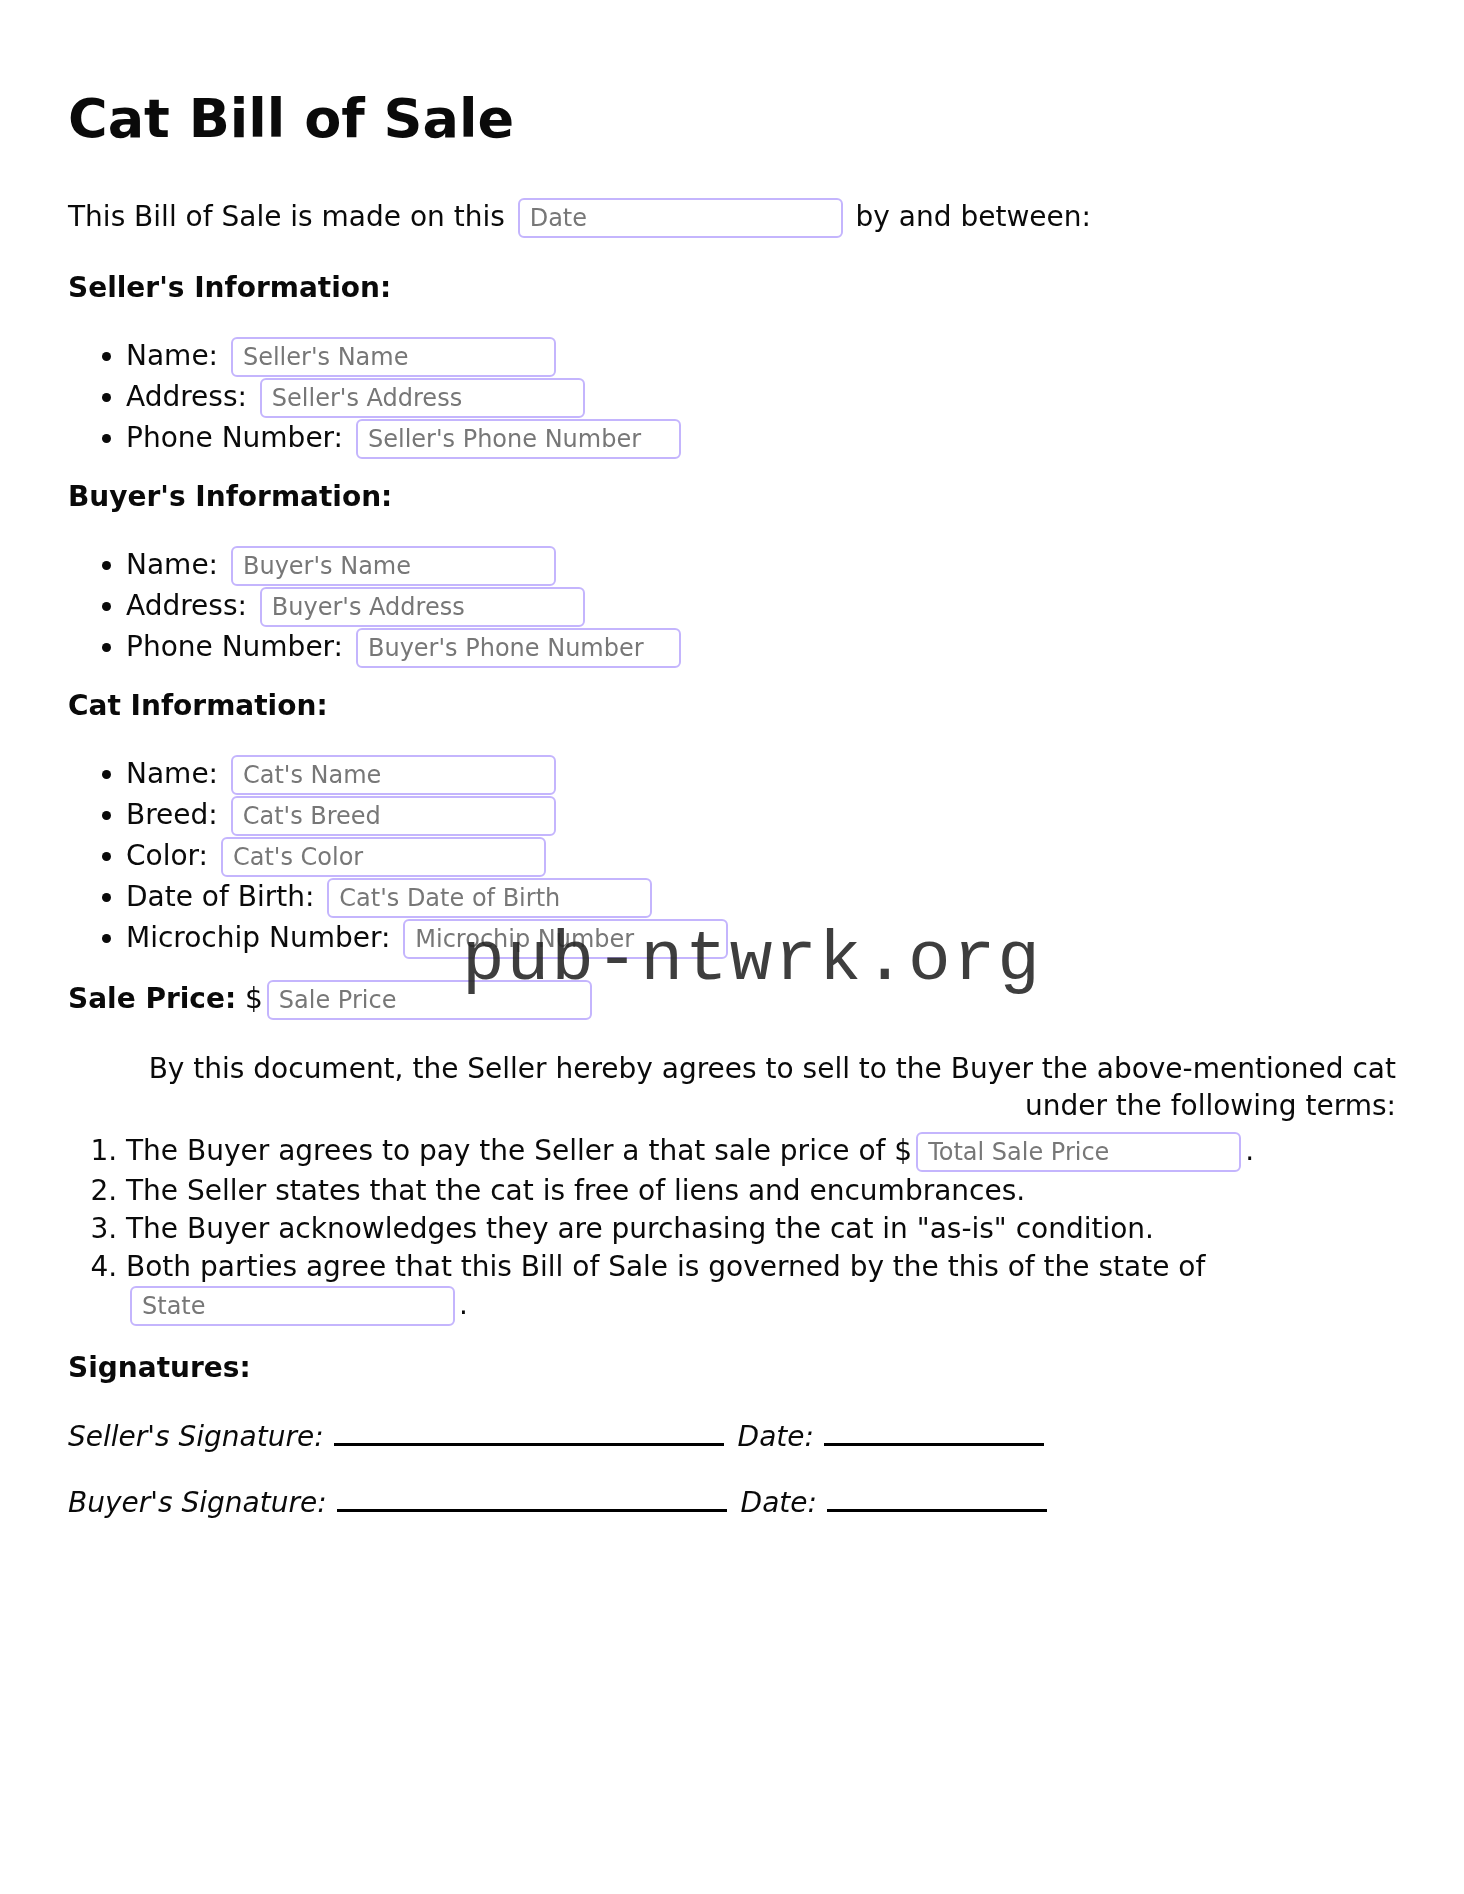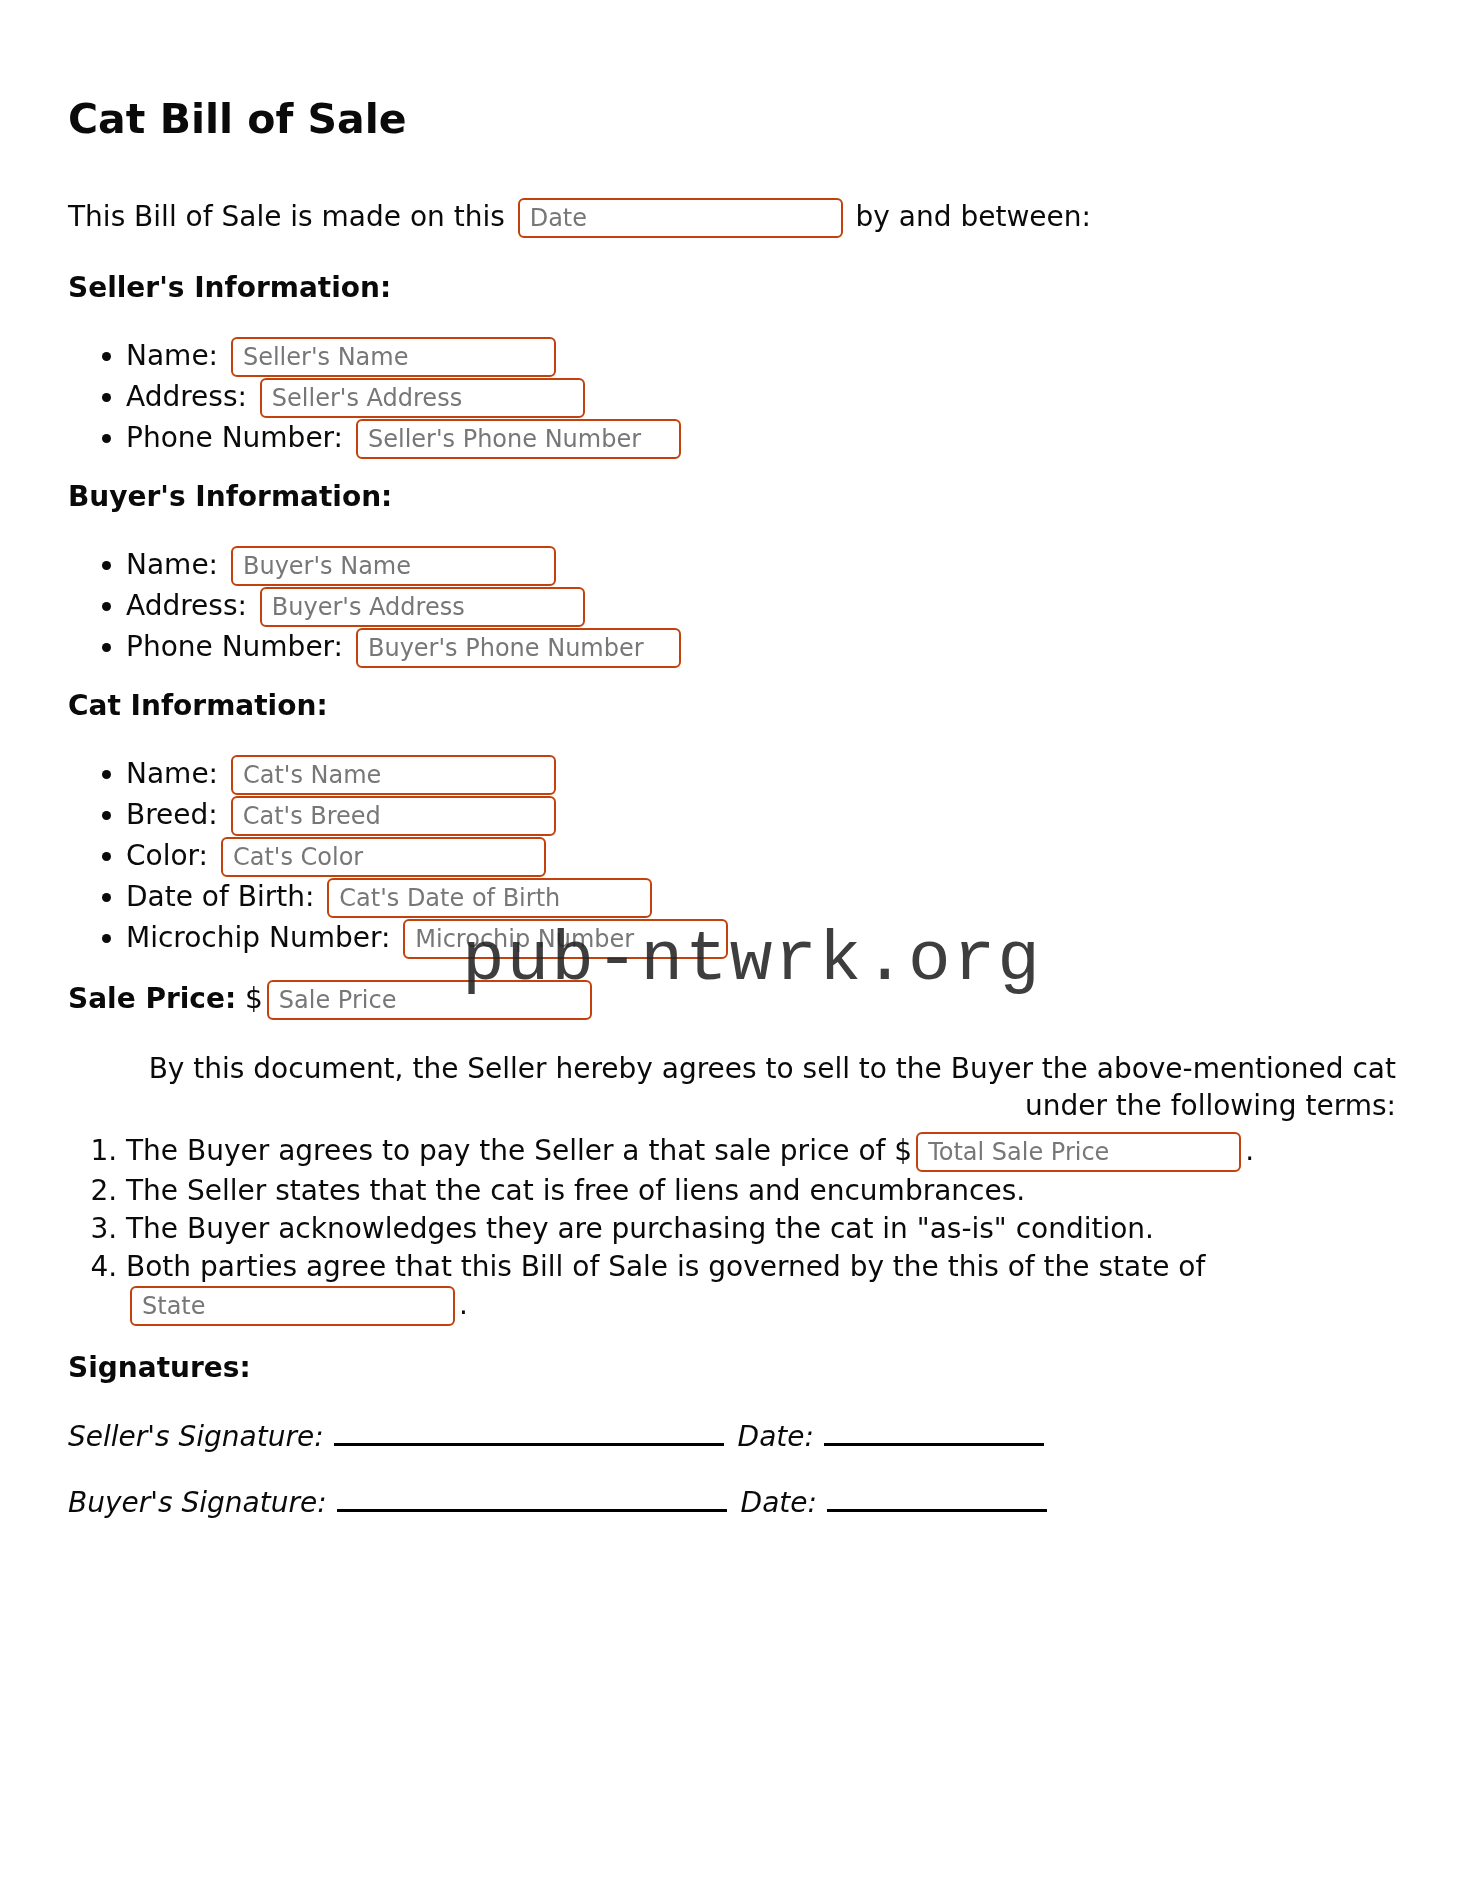--- a/index.html
+++ b/index.html
@@ -9,41 +9,41 @@
     width: 1464px;
     height: 1894px;
     background: #ffffff;
     color: #0a0a0a;
     font-family: "DejaVu Sans", sans-serif;
     font-size: 28px;
     padding: 88px 68px 0 68px;
     overflow: hidden;
   }
   h1 {
-    font-size: 41px;
+    font-size: 54px;
     line-height: 62px;
     font-weight: bold;
     margin: 0 0 46px 0;
   }
   h3 {
     font-size: 28px;
     line-height: 36px;
     font-weight: bold;
     margin: 0 0 30px 0;
   }
   p { margin: 0; }
   .intro { line-height: 42px; margin: 0 0 32px 0; }
   ul, ol { margin: 0 0 20px 0; padding-left: 58px; }
   ul li { line-height: 40px; }
   ol { margin-bottom: 24px; }
   ol li { line-height: 38px; }
   input.field {
     width: 325px;
     height: 40px;
-    border: 2px solid #c2410c;
+    border: 2px solid #c4b5fd;
     border-radius: 6px;
     background: #fff;
     font-family: "DejaVu Sans", sans-serif;
     font-size: 24px;
     color: #555;
     padding: 0 10px;
     vertical-align: middle;
     margin: 0 4px;
     outline: none;
   }

